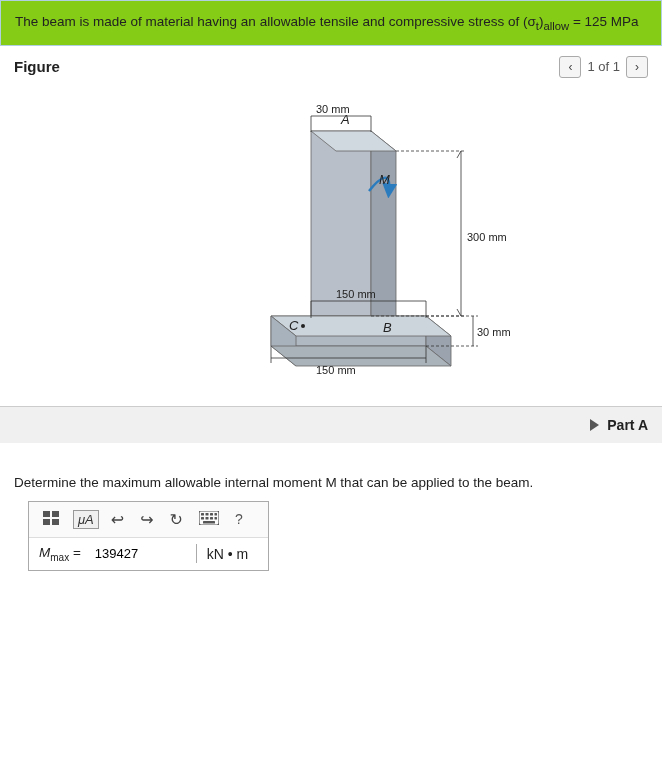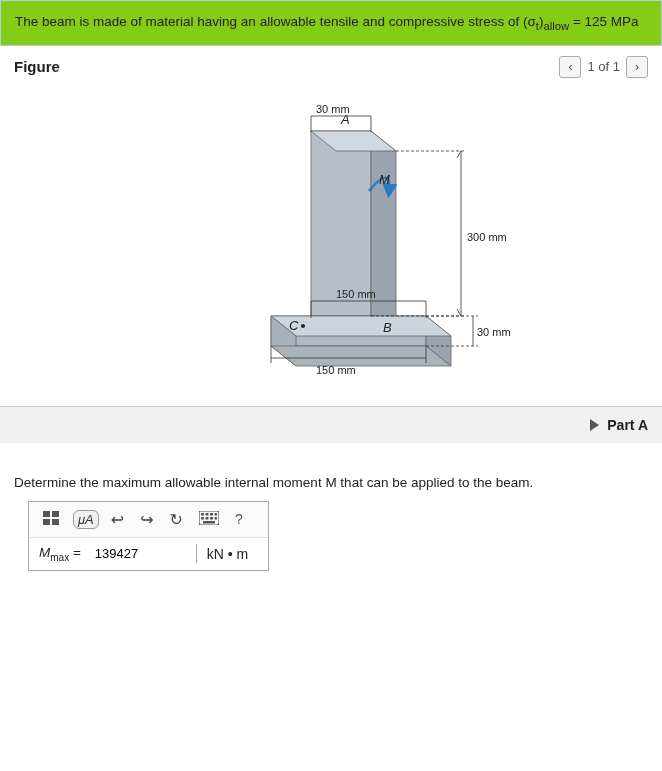--- a/index.html
+++ b/index.html
@@ -165,21 +165,21 @@
       white-space: nowrap;
     }
 
     
     .mu-icon {
       font-size: 13px;
       font-style: italic;
       color: #333;
       border: 1px solid #999;
       padding: 1px 4px;
-      border-radius: 6px;
+      border-radius: 0;
       background: #f0f0f0;
     }
   </style>
 </head>
 <body>
 
 <div class="info-box">
   <span>
     The beam is made of material having an allowable tensile and compressive stress of (σ<sub>t</sub>)<sub>allow</sub> = 125 MPa
   </span>

